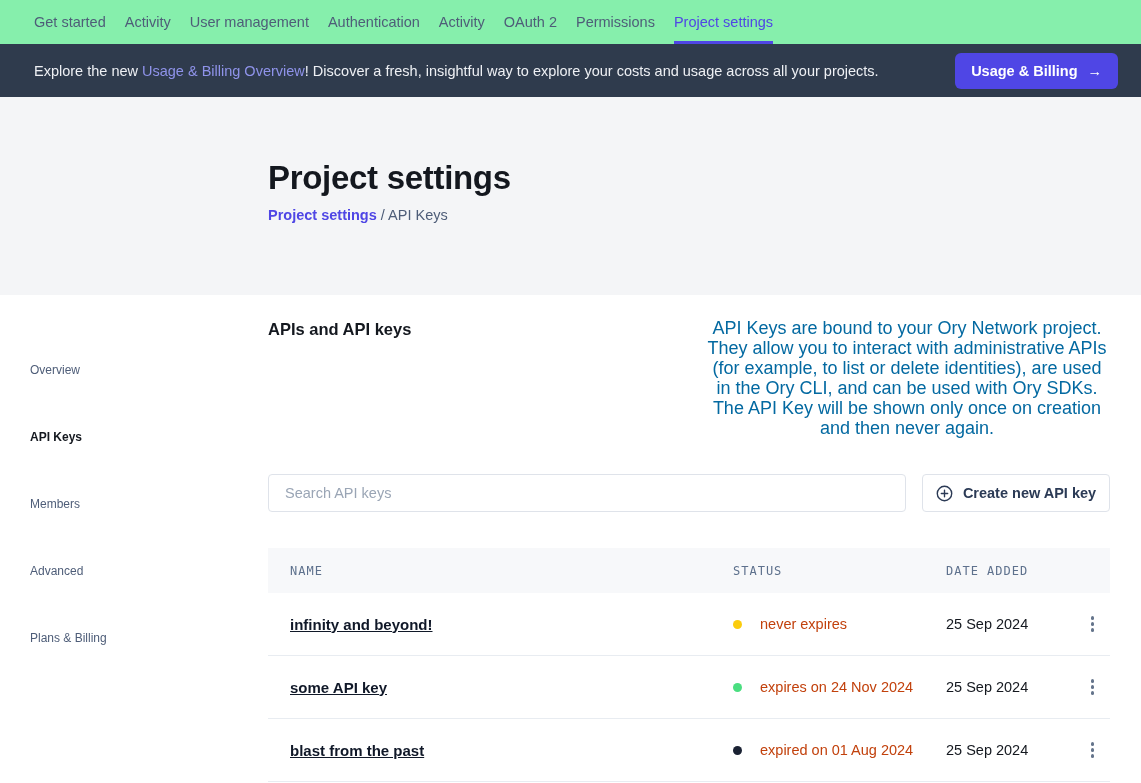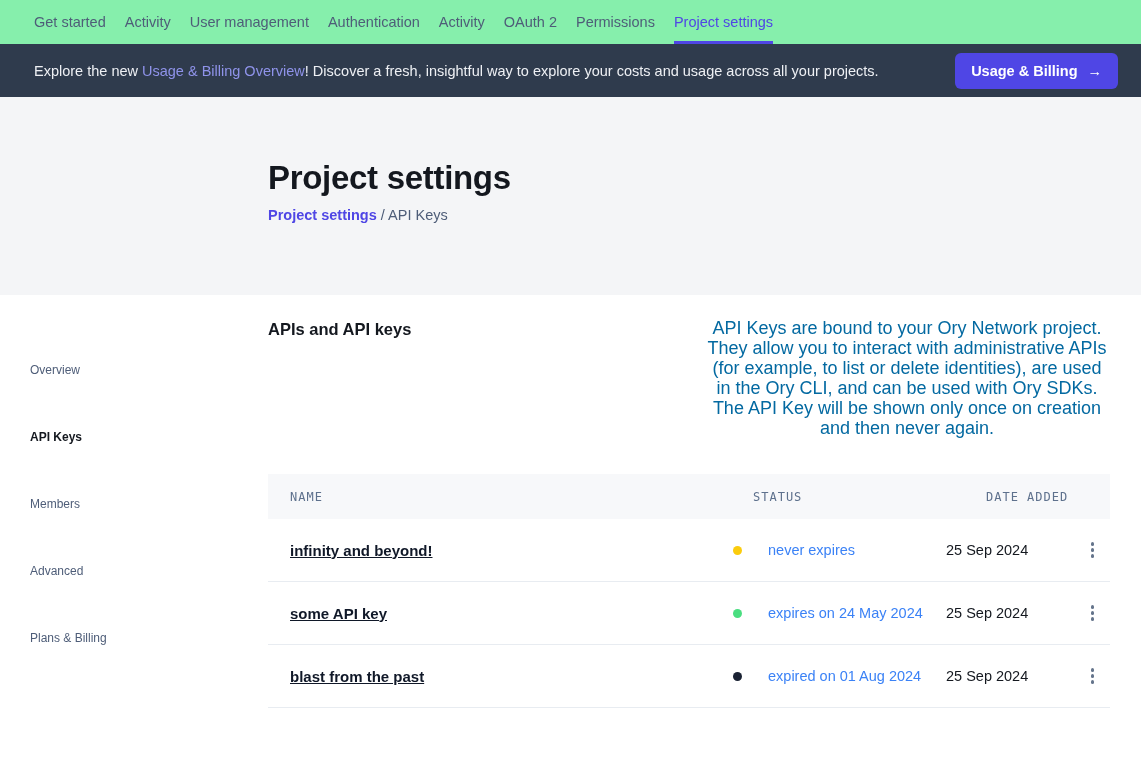--- a/index.html
+++ b/index.html
@@ -181,21 +181,20 @@
   
   .table { margin-top: 36px; }
   .t-row {
     display: grid;
     grid-template-columns: 465px 213px 129px 1fr;
     align-items: center;
   }
   .t-head {
     height: 45px;
     background: #f7f8fa;
-    gap: 20px;
   }
   .th {
     font-family: "DejaVu Sans Mono", monospace;
     font-size: 12px;
     letter-spacing: 1px;
     color: #5e718d;
   }
   .th.name-col { padding-left: 22px; }
   .t-body-row {
     height: 63px;
@@ -204,23 +203,23 @@
   .cell-name {
     padding-left: 22px;
     font-size: 15px;
     font-weight: 700;
     color: #101828;
     text-decoration: underline;
   }
   .cell-status {
     display: flex;
     align-items: center;
-    gap: 26px;
-    font-size: 14.5px;
-    color: #3b82f6;
+    gap: 18px;
+    font-size: 14.5px;
+    color: #c2410c;
   }
   .status-dot {
     width: 9px;
     height: 9px;
     border-radius: 50%;
     flex: 0 0 9px;
   }
   .cell-date { font-size: 14.5px; color: #14181f; }
   .cell-menu { display: flex; justify-content: center; }
   .kebab {
@@ -279,20 +278,32 @@
     <div class="side-item">Plans &amp; Billing</div>
   </aside>
 
   <main class="main">
 
     <div class="top-row">
       <h2 class="section-title">APIs and API keys</h2>
       <p class="section-desc">API Keys are bound to your Ory Network project. They allow you to interact with administrative APIs (for example, to list or delete identities), are used in the Ory CLI, and can be used with Ory SDKs. The API Key will be shown only once on creation and then never again.</p>
     </div>
 
+    <div class="actions-row">
+      <input class="search-input" type="text" placeholder="Search API keys" style="">
+      <button class="create-btn">
+        <span>
+          <svg width="17" height="17" viewBox="0 0 16 16" fill="none">
+            <circle cx="8" cy="8" r="6.8" stroke="#2b3a55" stroke-width="1.3"></circle>
+            <path d="M8 5v6M5 8h6" stroke="#2b3a55" stroke-width="1.3" stroke-linecap="round"></path>
+          </svg>
+        </span>
+        <span>Create new API key</span>
+      </button>
+    </div>
 
     <div class="table">
 
       <div class="t-row t-head">
         <div class="th name-col">NAME</div>
         <div class="th">STATUS</div>
         <div class="th">DATE ADDED</div>
         <div class="th"></div>
       </div>
 
@@ -309,21 +320,21 @@
               <i></i>
               <i></i>
             </button>
         </div>
       </div>
 
       <div class="t-row t-body-row">
         <div class="cell-name">some API key</div>
         <div class="cell-status">
           <span class="status-dot" style="background-color: rgb(74, 222, 128);"></span>
-          <span>expires on 24 May 2024</span>
+          <span>expires on 24 Nov 2024</span>
         </div>
         <div class="cell-date">25 Sep 2024</div>
         <div class="cell-menu">
           <button class="kebab">
               <i></i>
               <i></i>
               <i></i>
             </button>
         </div>
       </div>

